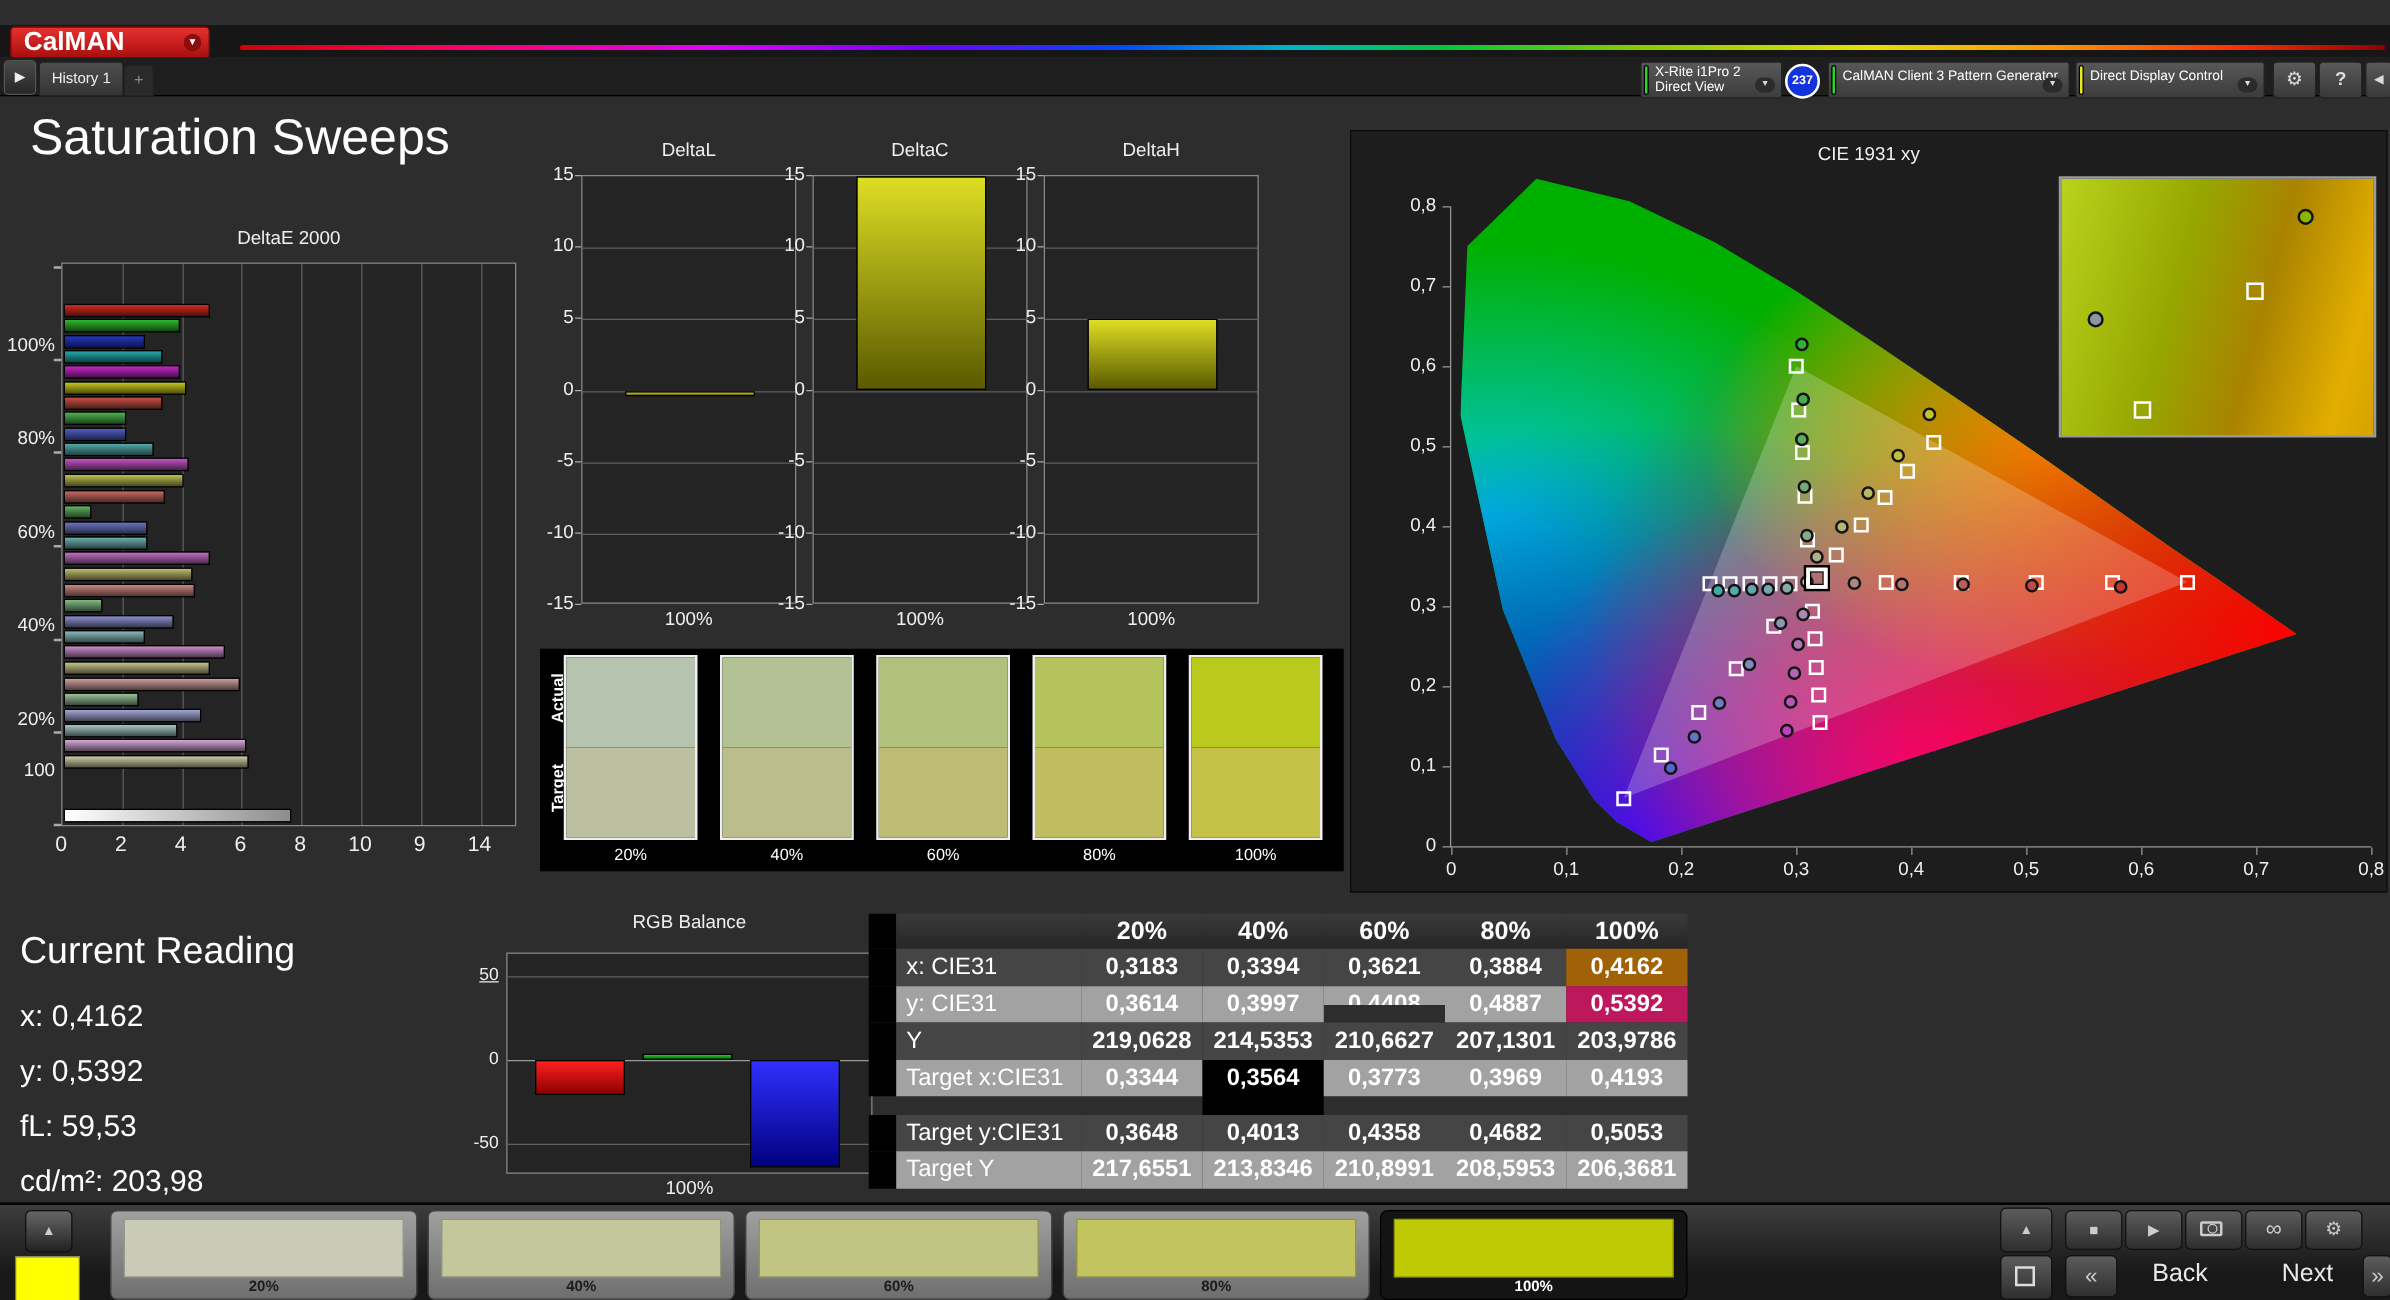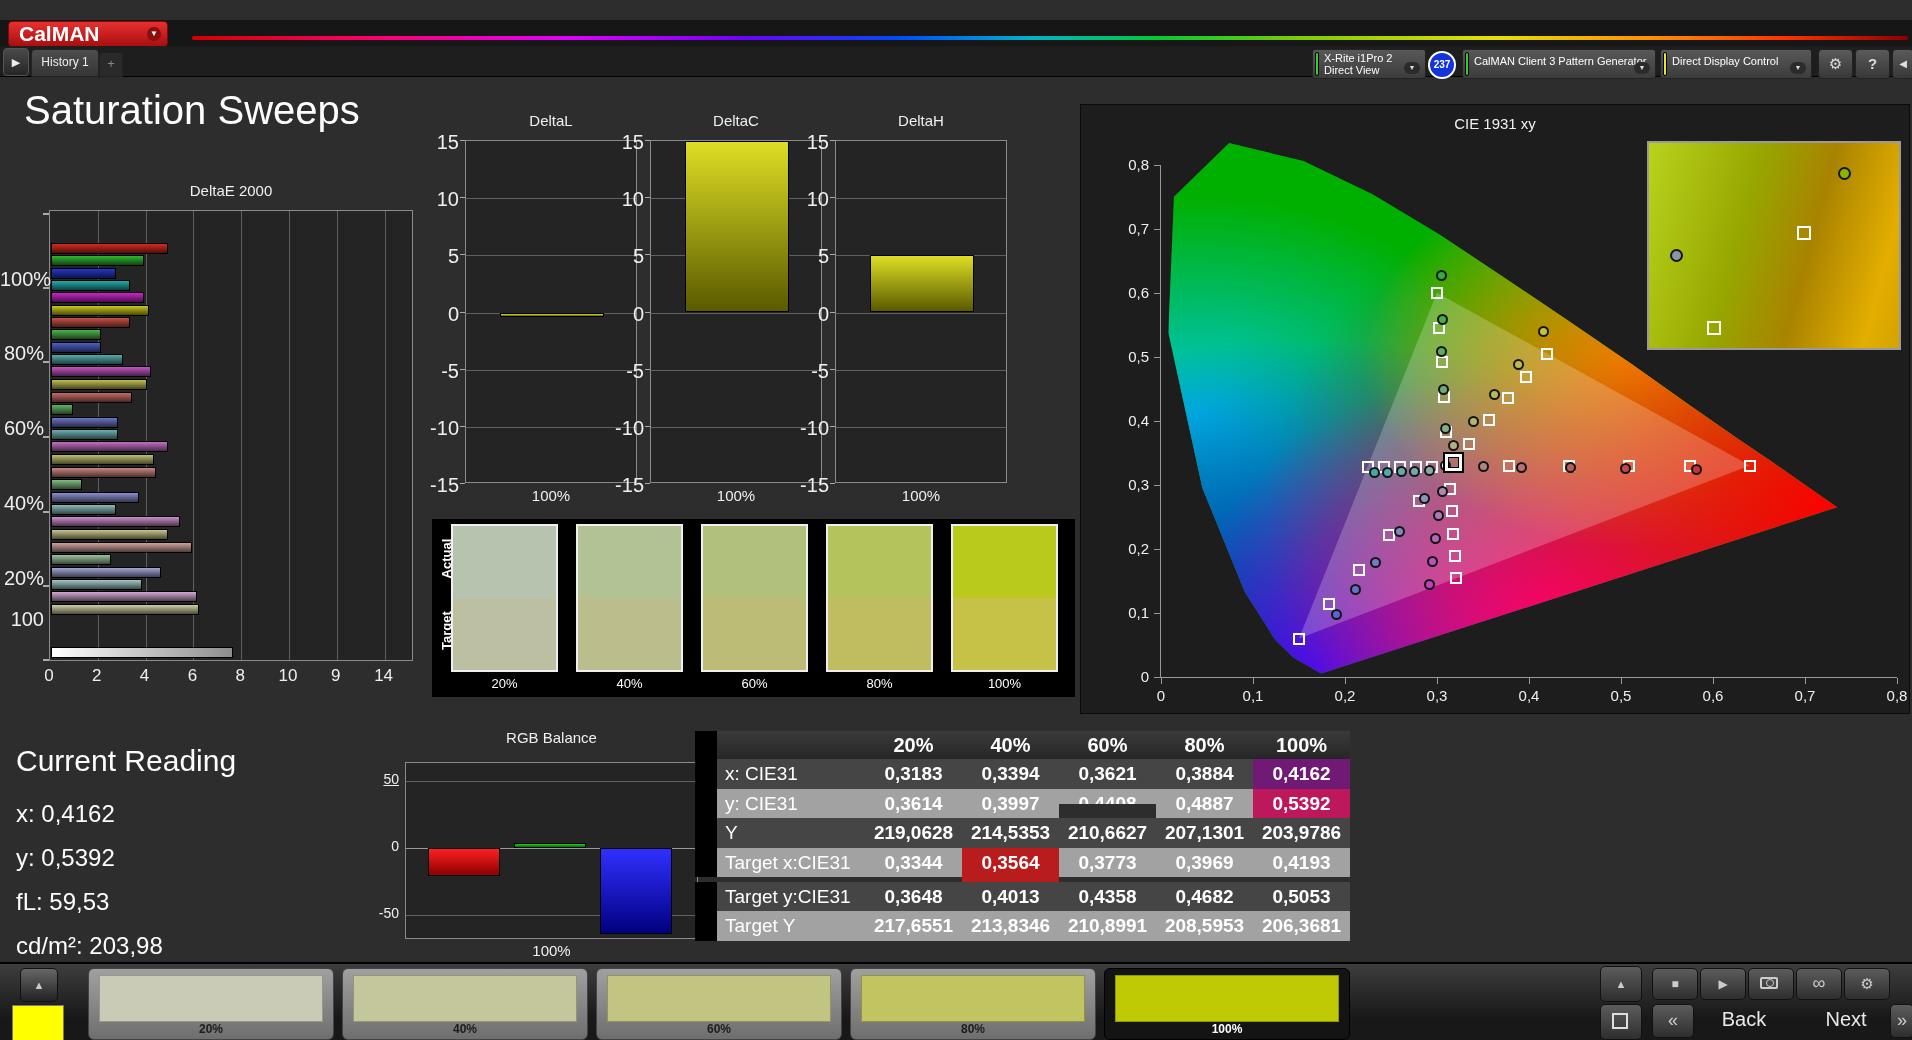--- a/index.html
+++ b/index.html
@@ -39,21 +39,21 @@
      background:#2b2b2b;color:#ddd;font-size:7px;line-height:12px;text-align:center;}
   .badge{left:1428px;top:5px;width:24px;height:24px;border-radius:50%;background:#1334dd;
      border:2px solid #fff;color:#fff;font-size:10px;font-weight:bold;text-align:center;line-height:24px;}
   .sqbtn{top:3px;width:33px;height:28px;background:linear-gradient(#5a5a5a,#383838);
      border:1px solid #222;border-radius:4px;color:#ddd;text-align:center;line-height:28px;font-size:15px;}
   
   .chart-title{color:#efefef;font-size:15px;text-align:center;}
   .plot{background:#242424;border:1px solid #8a8a8a;}
   .gridv{position:absolute;top:0;bottom:0;width:1px;background:#5f5f5f;}
   .gridh{position:absolute;left:0;right:0;height:1px;background:#5f5f5f;}
-  .ticklab{position:absolute;color:#efefef;font-size:20px;text-align:right;}
+  .ticklab{position:absolute;color:#efefef;font-size:15px;text-align:right;}
   .xlab{position:absolute;color:#efefef;font-size:17px;text-align:center;}
   .bar{position:absolute;border:1px solid #000;box-sizing:border-box;}
   
   .cie-panel{left:1080px;top:104px;width:828px;height:608px;background:#1d1d1d;border:1px solid #0a0a0a;}
   .cie-axis{position:absolute;background:#999;}
   .pt-square{position:absolute;width:12px;height:12px;border:2px solid #fff;box-sizing:border-box;}
   .pt-circle{position:absolute;width:11px;height:11px;border:2px solid #141414;border-radius:50%;box-sizing:border-box;}
   .pt-big{position:absolute;width:17px;height:17px;border:3px solid #fff;box-shadow:0 0 0 2px #000,inset 0 0 0 1px #000;box-sizing:border-box;}
   .inset{position:absolute;border:2px solid #9a9a9a;
      background:linear-gradient(105deg,#b9d31c 0%,#96a600 38%,#a98300 62%,#e3ae00 88%,#d4a300 100%);}
@@ -489,21 +489,21 @@
         <div class="tcell tval" style="height: 28px; background: linear-gradient(rgb(58, 58, 58), rgb(38, 38, 38)); font-size: 20px;">80%</div>
         <div class="tcell tval" style="height: 28px; background: linear-gradient(rgb(58, 58, 58), rgb(38, 38, 38)); font-size: 20px;">100%</div>
       </div>
       <div class="trow">
         <div class="tcell tgut" style="height: 29.6px;"></div>
         <div class="tcell tlabel" style="height: 29.6px; background: rgb(69, 69, 69);">x: CIE31</div>
         <div class="tcell tval" style="height: 29.6px; background: rgb(69, 69, 69);">0,3183</div>
         <div class="tcell tval" style="height: 29.6px; background: rgb(69, 69, 69);">0,3394</div>
         <div class="tcell tval" style="height: 29.6px; background: rgb(69, 69, 69);">0,3621</div>
         <div class="tcell tval" style="height: 29.6px; background: rgb(69, 69, 69);">0,3884</div>
-        <div class="tcell tval" style="height: 29.6px; background: #701a75;">0,4162</div>
+        <div class="tcell tval" style="height: 29.6px; background: #a16207;">0,4162</div>
       </div>
       <div class="trow">
         <div class="tcell tgut" style="height: 29.6px;"></div>
         <div class="tcell tlabel" style="height: 29.6px; background: rgb(162, 162, 162);">y: CIE31</div>
         <div class="tcell tval" style="height: 29.6px; background: rgb(162, 162, 162);">0,3614</div>
         <div class="tcell tval" style="height: 29.6px; background: rgb(162, 162, 162);">0,3997</div>
         <div class="tcell tval" style="height: 15px; background: rgb(162, 162, 162);">0,4408</div>
         <div class="tcell tval" style="height: 29.6px; background: rgb(162, 162, 162);">0,4887</div>
         <div class="tcell tval" style="height: 29.6px; background: #be185d;">0,5392</div>
       </div>
@@ -513,21 +513,21 @@
         <div class="tcell tval" style="height: 29.6px; background: rgb(69, 69, 69);">219,0628</div>
         <div class="tcell tval" style="height: 29.6px; background: rgb(69, 69, 69);">214,5353</div>
         <div class="tcell tval" style="height: 29.6px; background: rgb(69, 69, 69);">210,6627</div>
         <div class="tcell tval" style="height: 29.6px; background: rgb(69, 69, 69);">207,1301</div>
         <div class="tcell tval" style="height: 29.6px; background: rgb(69, 69, 69);">203,9786</div>
       </div>
       <div class="trow">
         <div class="tcell tgut" style="height: 29.6px;"></div>
         <div class="tcell tlabel" style="height: 29.6px; background: rgb(162, 162, 162);">Target x:CIE31</div>
         <div class="tcell tval" style="height: 29.6px; background: rgb(162, 162, 162);">0,3344</div>
-        <div class="tcell tval" style="height: 34px; background: #b91c1c;">0,3564</div>
+        <div class="tcell tval" style="height: 44px; background: #000000;">0,3564</div>
         <div class="tcell tval" style="height: 29.6px; background: rgb(162, 162, 162);">0,3773</div>
         <div class="tcell tval" style="height: 29.6px; background: rgb(162, 162, 162);">0,3969</div>
         <div class="tcell tval" style="height: 29.6px; background: rgb(162, 162, 162);">0,4193</div>
       </div>
       <div class="trow">
         <div class="tcell tgut" style="height: 29.6px;"></div>
         <div class="tcell tlabel" style="height: 29.6px; background: rgb(69, 69, 69);">Target y:CIE31</div>
         <div class="tcell tval" style="height: 29.6px; background: rgb(69, 69, 69);">0,3648</div>
         <div class="tcell tval" style="height: 29.6px; background: rgb(69, 69, 69);">0,4013</div>
         <div class="tcell tval" style="height: 29.6px; background: rgb(69, 69, 69);">0,4358</div>

